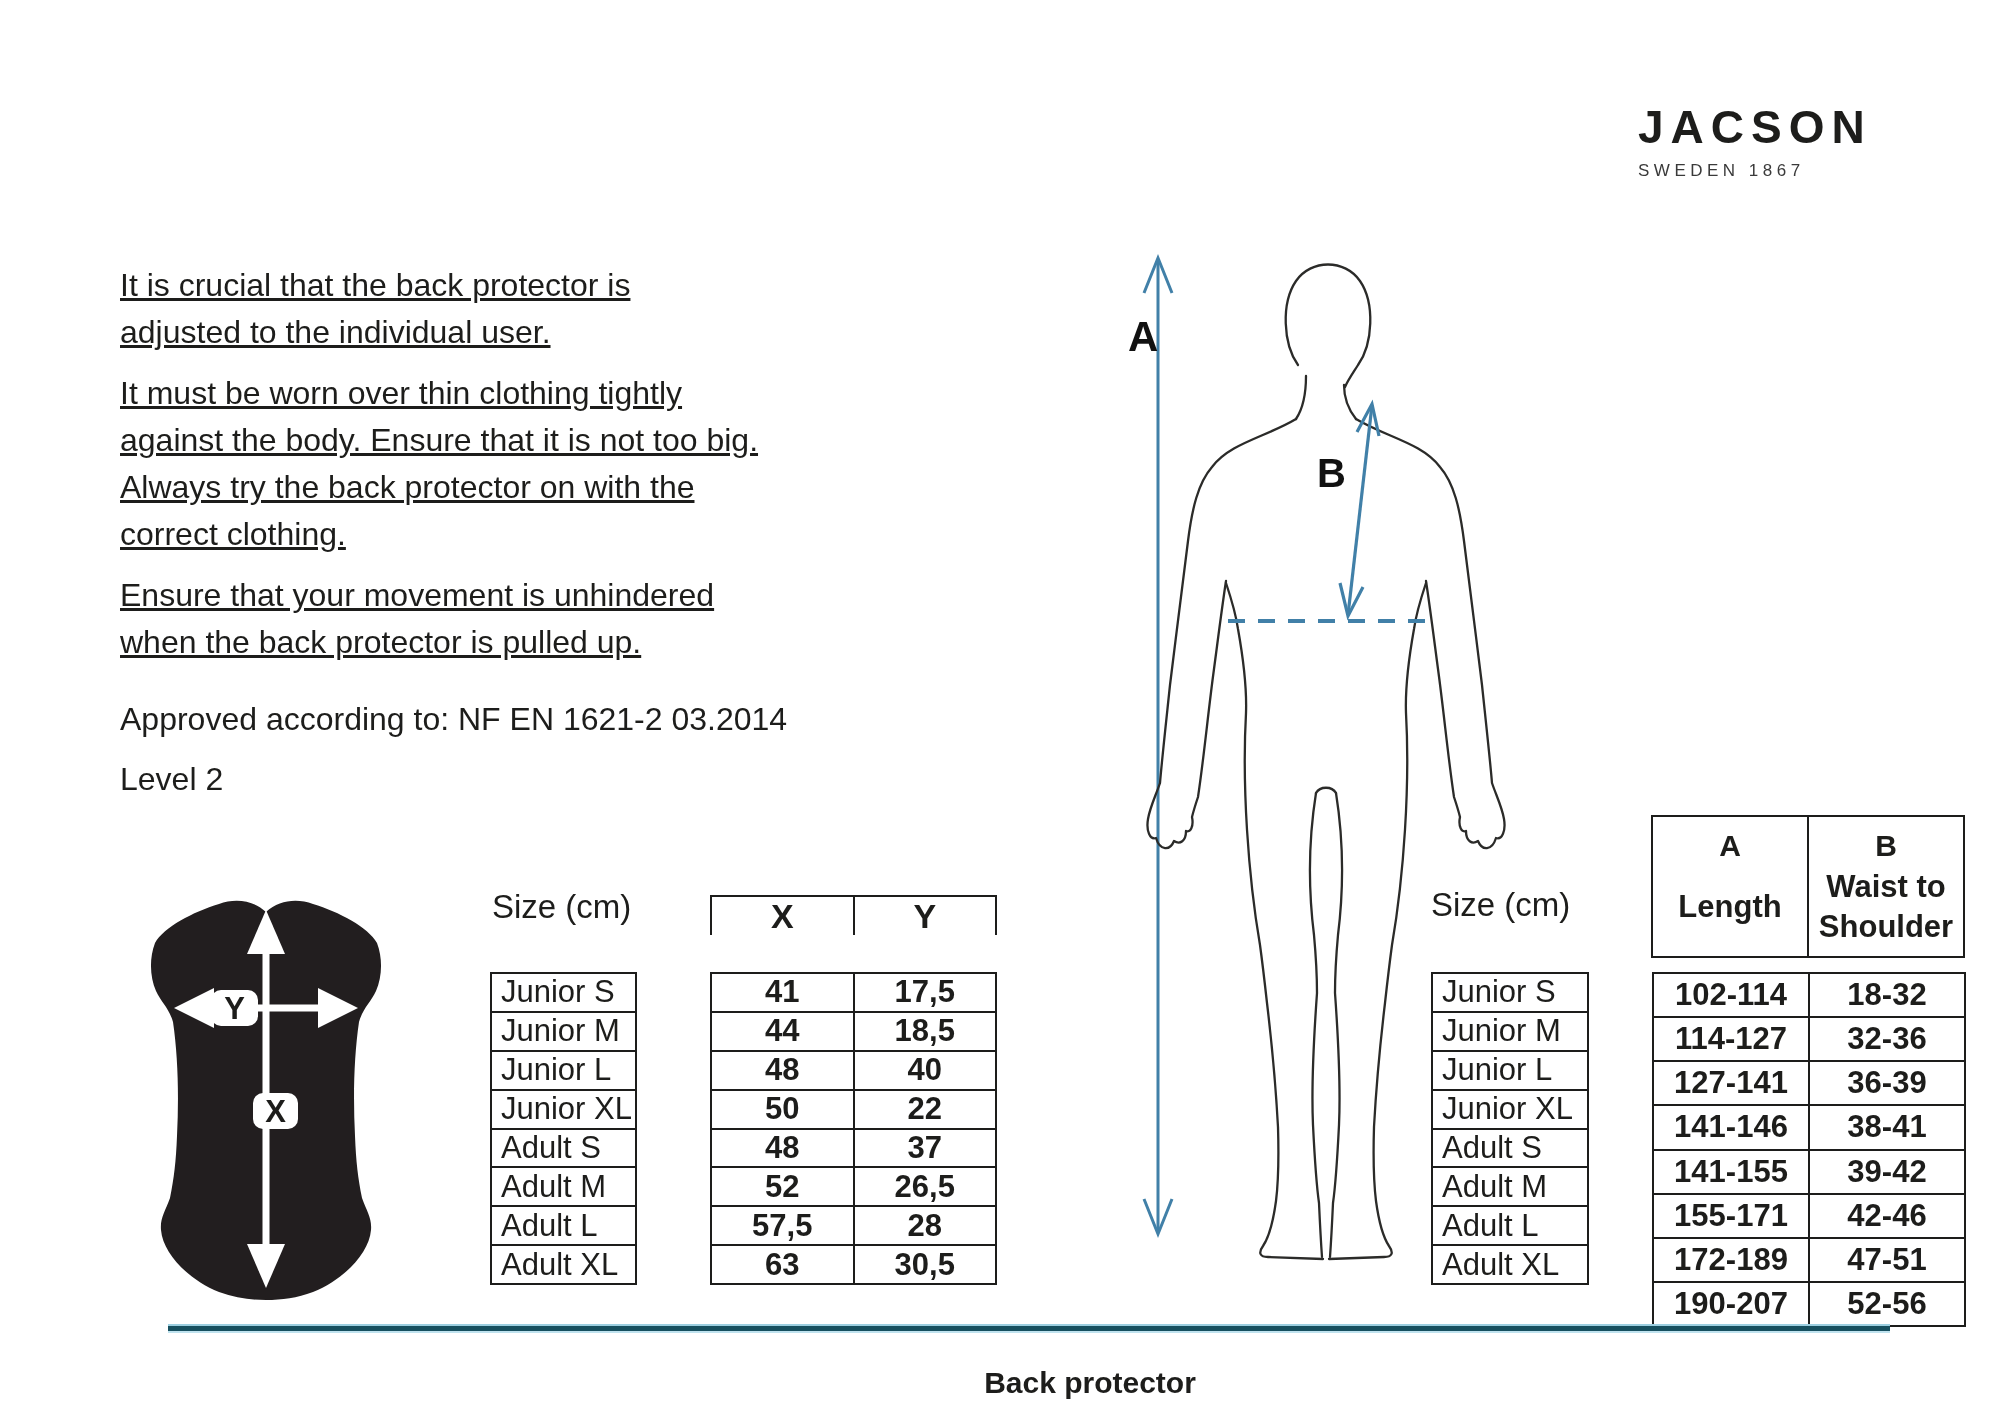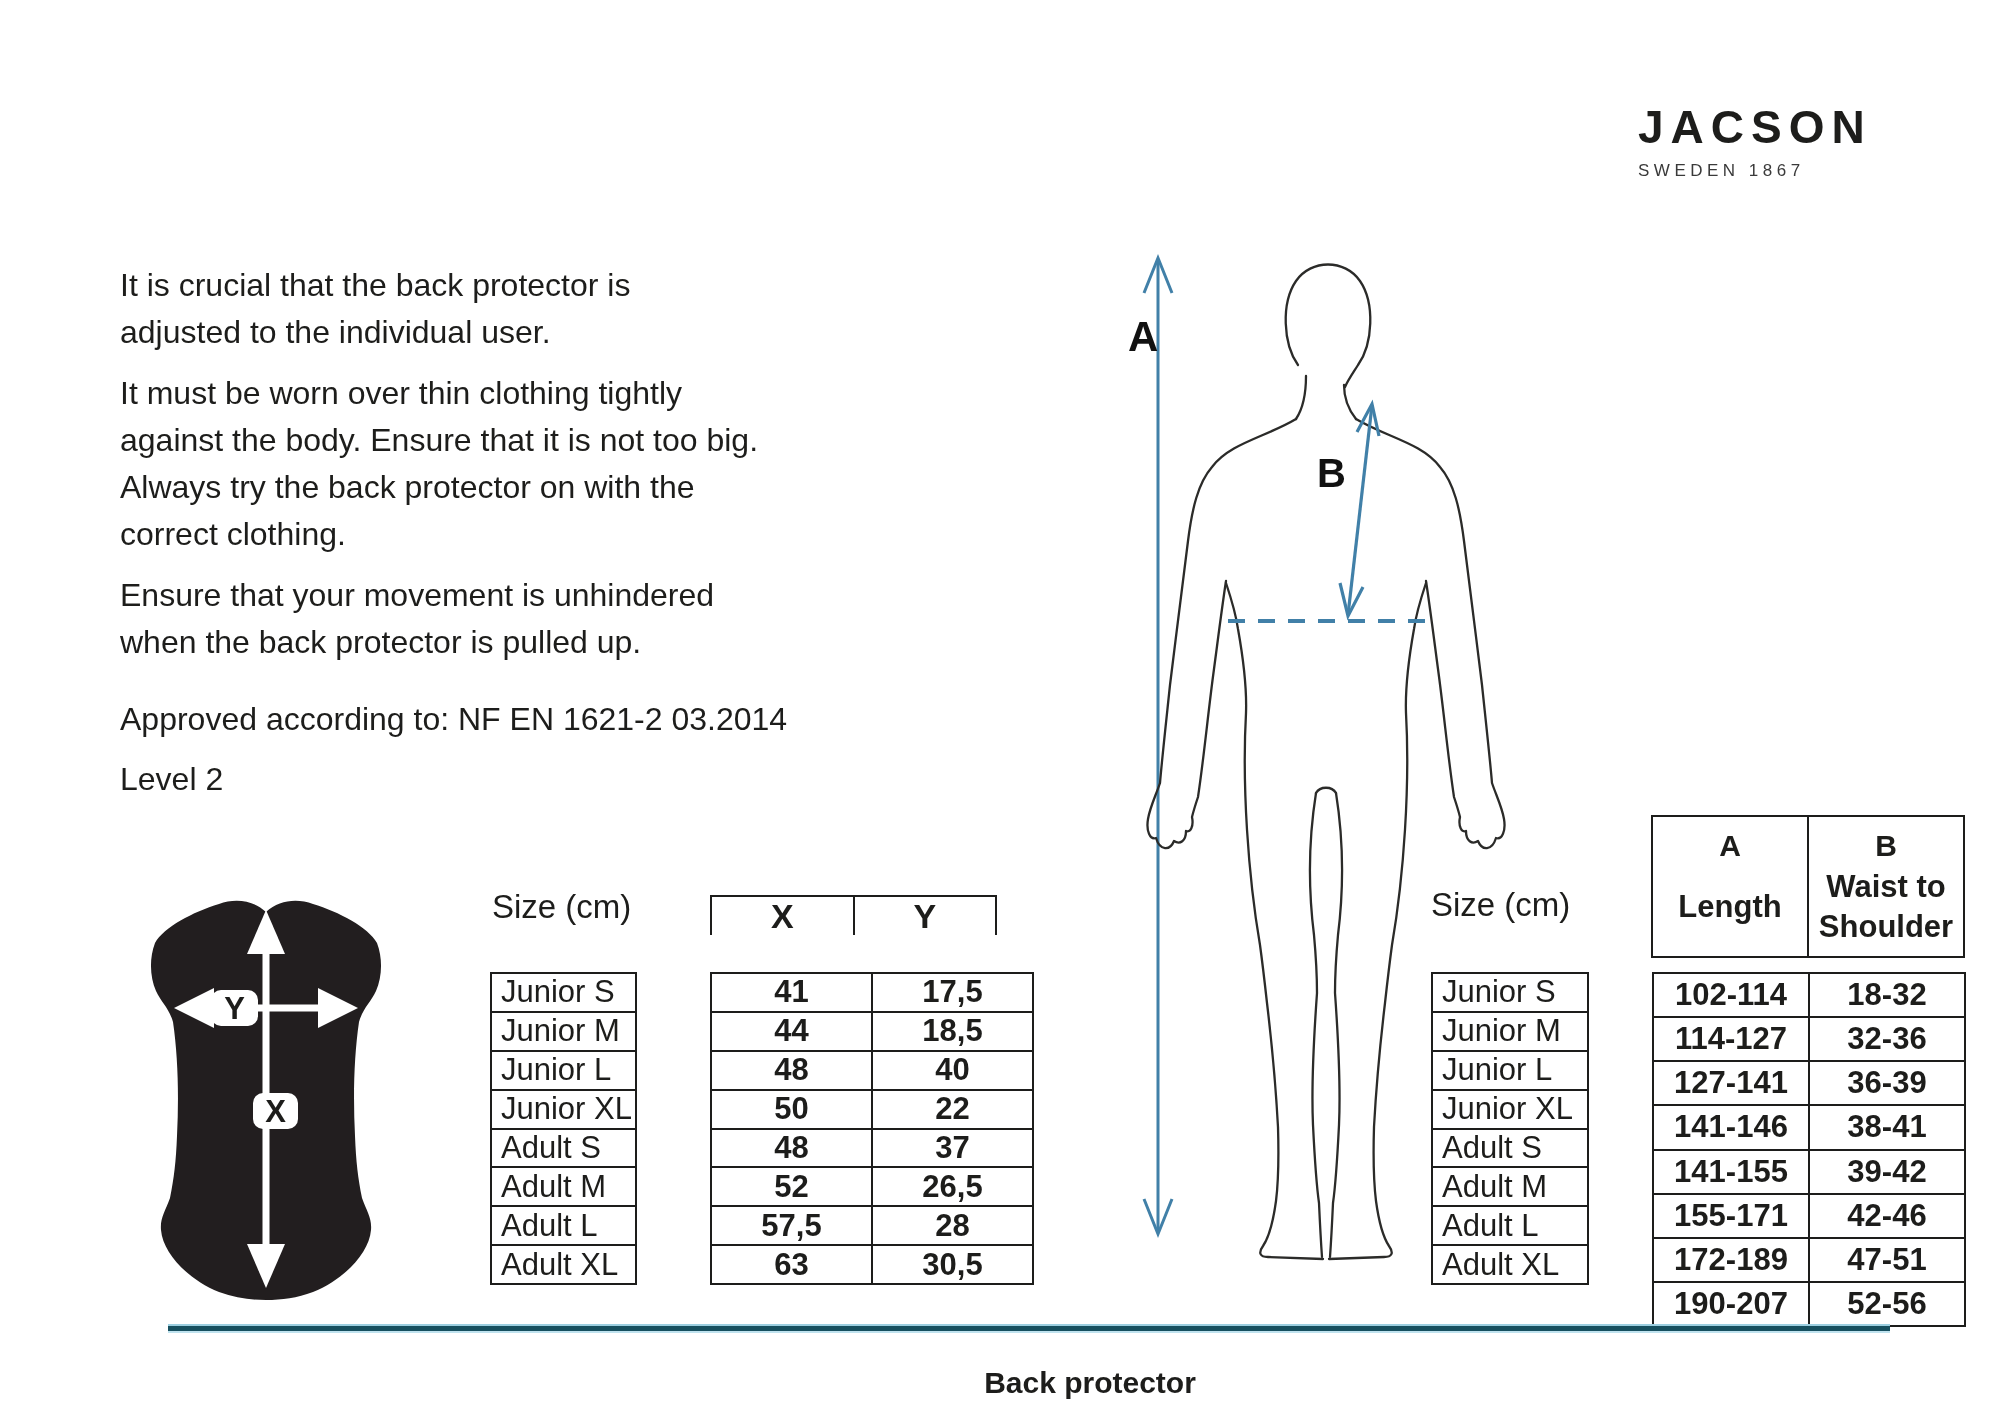--- a/index.html
+++ b/index.html
@@ -10,37 +10,37 @@
   }
   .abs { position:absolute; }
 
   
   .logo { left:1638px; top:100px; width:244px; text-align:left; }
   .logo .brand { font-size:46px; font-weight:700; letter-spacing:7px; color:#1d1d1b; white-space:nowrap; }
   .logo .tagline { margin-top:7px; font-size:17px; font-weight:400; letter-spacing:4.5px; color:#3a3a3a; white-space:nowrap; }
 
   
   .intro { left:120px; top:262px; width:780px; font-size:32px; line-height:47px; font-weight:400; }
-  .intro p { margin:0 0 14px 0; }
+  .intro p { margin:0 0 14px 0;text-decoration:underline; }
   .intro span { display:block; }
   .approval { left:120px; top:696px; width:780px; font-size:32px; line-height:47px; }
   .approval p + p { margin-top:13px; }
 
   
   .grid-box { background:#1d1d1b; border:2px solid #1d1d1b; display:grid; gap:2px; }
   .grid-box > div { background:#ffffff; display:flex; align-items:center; }
   .caption { font-size:33px; font-weight:400; white-space:nowrap; }
   .hdr-cell { justify-content:center; font-size:34px; font-weight:700; }
   .cname { justify-content:flex-start; padding-left:9px; font-size:31px; font-weight:400; white-space:nowrap; }
   .cval  { justify-content:center; font-size:31px; font-weight:700; white-space:nowrap; }
 
   .tbl1-caption { left:492px; top:888px; }
   .tbl1-header { left:710px; top:895px; width:287px; height:40px; grid-template-columns:1fr 1fr; }
   .tbl1-names  { left:490px; top:972px; width:147px; height:313px; grid-template-rows:repeat(8,1fr); }
-  .tbl1-values { left:710px; top:972px; width:324px; height:313px; grid-template-columns:1fr 1fr; grid-template-rows:repeat(8,1fr); }
+  .tbl1-values { left:710px; top:972px; width:287px; height:313px; grid-template-columns:1fr 1fr; grid-template-rows:repeat(8,1fr); }
 
   .tbl2-caption { left:1431px; top:886px; }
   .tbl2-header { left:1651px; top:815px; width:314px; height:143px; grid-template-columns:1fr 1fr; }
   .tbl2-header .hcol { flex-direction:column; align-items:stretch; display:flex; }
   .tbl2-header .hletter { height:46px; display:flex; align-items:flex-end; justify-content:center; font-size:30px; font-weight:700; }
   .tbl2-header .hname { flex:1; display:flex; align-items:center; justify-content:center; text-align:center; font-size:31px; font-weight:700; line-height:1.28; padding:0 8px 6px 8px; }
   .tbl2-names  { left:1431px; top:972px; width:158px; height:313px; grid-template-rows:repeat(8,1fr); }
   .tbl2-values { left:1652px; top:972px; width:314px; height:355px; grid-template-columns:1fr 1fr; grid-template-rows:repeat(8,1fr); }
 
   

